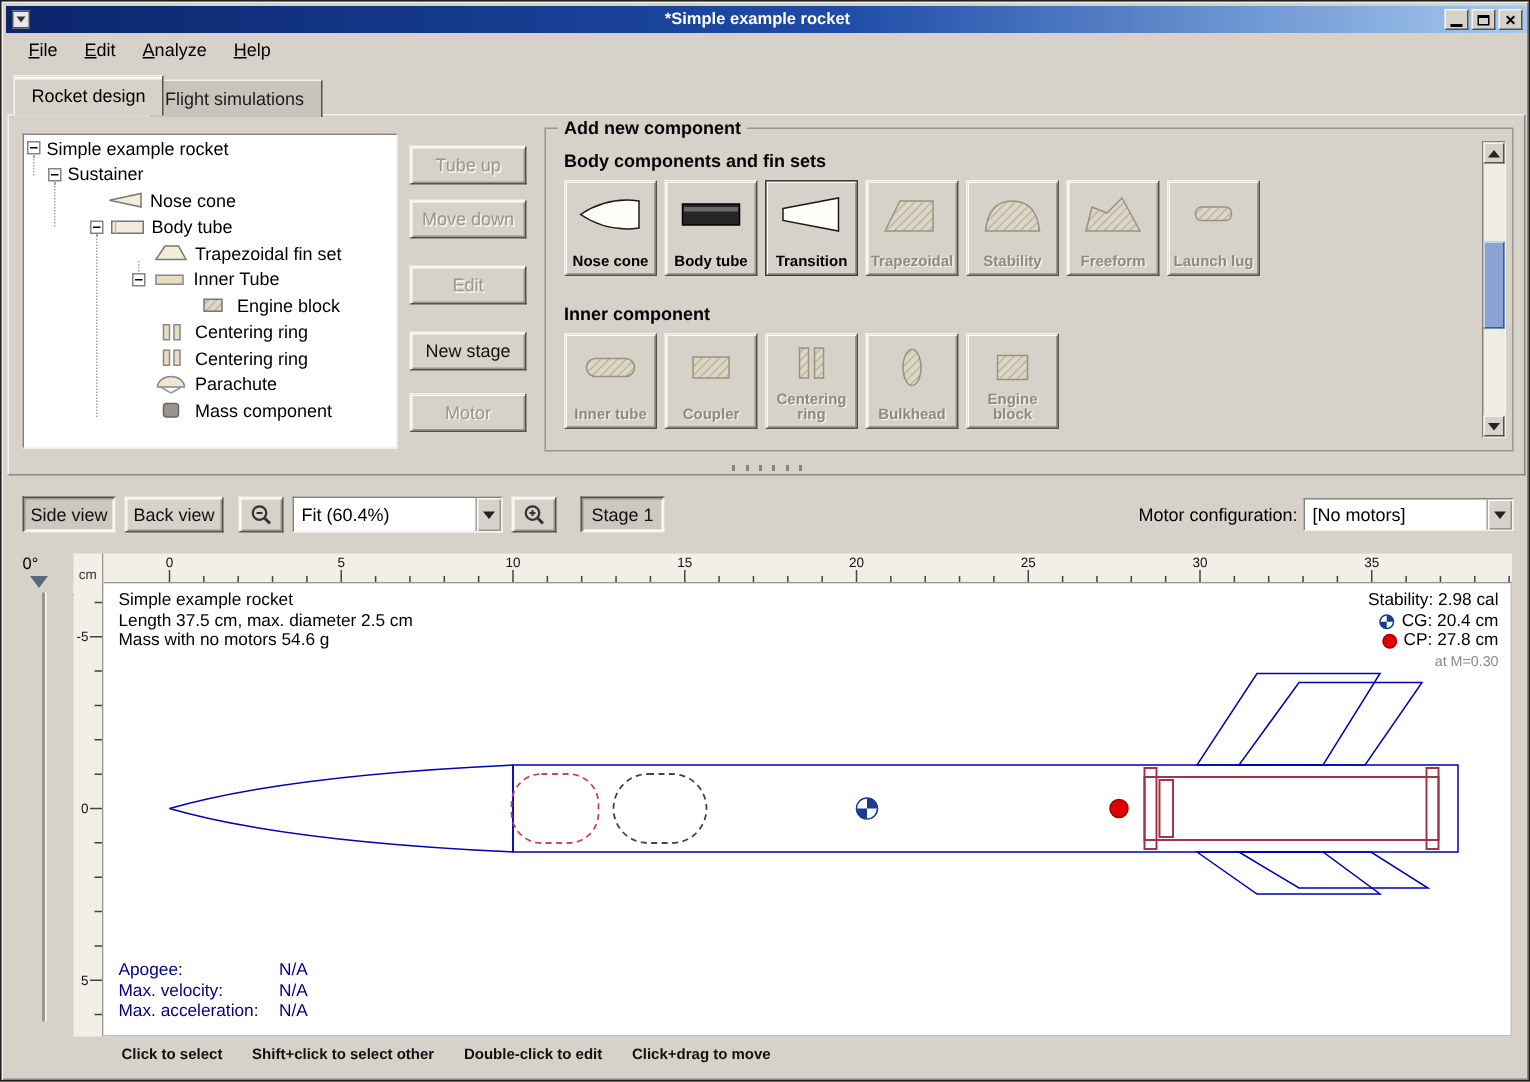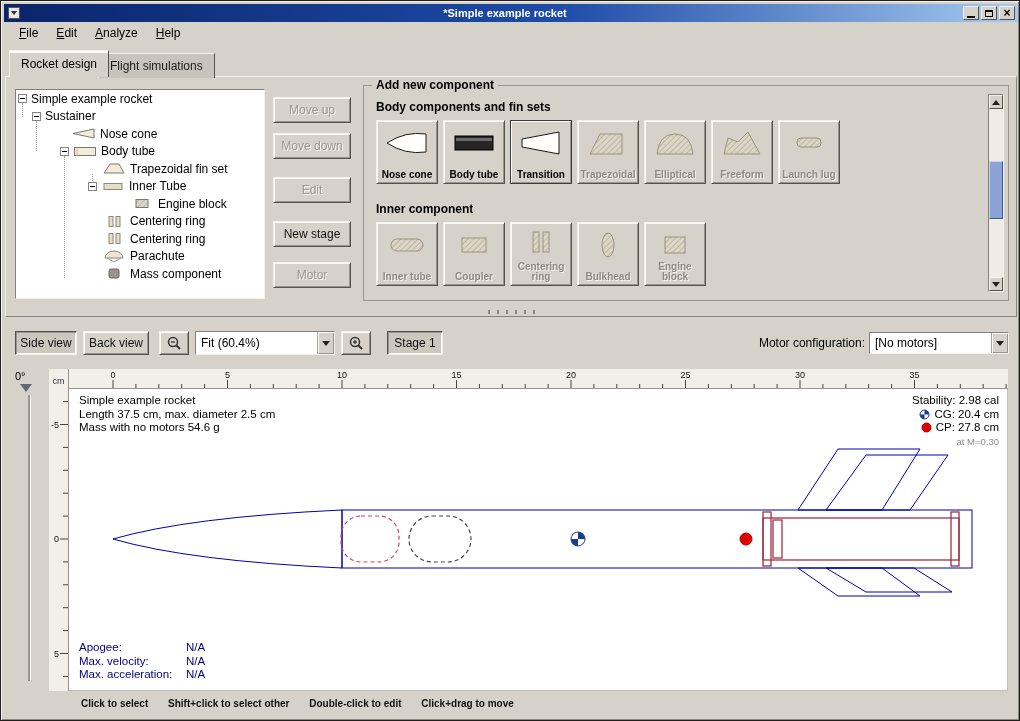--- a/index.html
+++ b/index.html
@@ -78,21 +78,21 @@
 
   
   .combo { position:absolute; background:#fff; border:1px solid; border-color:#84817a #f3f1ea #f3f1ea #84817a; display:flex; align-items:center; }
   .combo-text { flex:1; padding-left:5px; font-size:12px; color:#000; white-space:nowrap; overflow:hidden; }
   .combo-arrow-btn { width:17px; align-self:stretch; background:#d6d2ca; border-left:1px solid #a9a69e;
                      box-shadow:inset 1px 1px 0 #fbfaf6, inset -1px -1px 0 #99958c; display:flex; align-items:center; justify-content:center; }
   .toolbar-label { position:absolute; font-size:12px; color:#000; }
 
   
   .corner-box { position:absolute; left:48px; top:368px; width:20px; height:28px; background:#f2efe9;
-                border-right:1px solid #9a968e; border-bottom:5px solid #7f1d1d; font-size:9px; color:#333;
+                border-right:1px solid #9a968e; border-bottom:1px solid #7f1d1d; font-size:9px; color:#333;
                 display:flex; align-items:center; justify-content:center; }
   .hruler { position:absolute; left:68px; top:368px; width:939px; height:20px; background:#f2efe9; border-bottom:1px solid #9a968e; }
   .vruler { position:absolute; left:48px; top:388px; width:20px; height:302px; background:#f2efe9; border-right:1px solid #9a968e; }
   .drawing { position:absolute; left:68px; top:388px; width:939px; height:302px; background:#fff; border-right:1px solid #c4c0b8; border-bottom:1px solid #c4c0b8; }
   .rot-label { position:absolute; left:14px; top:369px; font-size:11px; color:#000; }
   .rot-knob { position:absolute; left:19px; top:383px; width:0; height:0;
               border-left:6px solid transparent; border-right:6px solid transparent; border-top:8px solid #5c6a78; }
   .rot-track { position:absolute; left:27px; top:394px; width:2px; height:286px; background:#9a968e; box-shadow:1px 0 0 #fbfaf6; }
 
   .info-block { position:absolute; left:10px; top:5px; font-size:11.5px; color:#000; line-height:13.5px; }
@@ -220,21 +220,21 @@
       <span>Parachute</span>
     </div>
     <div class="trow" style="padding-left:86px">
       <svg class="ticon" width="24" height="13" viewBox="0 0 24 13">
           <rect x="7" y="2" width="10" height="9" rx="2" fill="#9a958a" stroke="#666"></rect>
         </svg>
       <span>Mass component</span>
     </div>
   </div>
 
-  <button class="btn disabled" style="left:272px;top:96px;width:78px;height:26px">Move up</button>
+  <button class="btn disabled" style="left:272px;top:96px;width:78px;height:26px">Tube up</button>
   <button class="btn disabled" style="left:272px;top:132px;width:78px;height:26px">Move down</button>
   <button class="btn disabled" style="left:272px;top:176px;width:78px;height:26px">Edit</button>
   <button class="btn" style="left:272px;top:220px;width:78px;height:26px">New stage</button>
   <button class="btn disabled" style="left:272px;top:261px;width:78px;height:26px">Motor</button>
 
   <div class="group">
     <span class="group-title">Add new component</span>
     <span class="section-label" style="top:14px">Body components and fin sets</span>
 
     <div class="comp-btn" style="left:12px;top:34px">
@@ -259,21 +259,21 @@
     <div class="comp-btn disabled" style="left:213px;top:34px">
       <svg width="48" height="34" viewBox="0 0 48 34">
           <path d="M6 28 L16 8 L38 8 L38 28 Z" fill="url(#hatch)" stroke="#98927f"></path>
         </svg>
       <span class="clabel">Trapezoidal</span>
     </div>
     <div class="comp-btn disabled" style="left:280px;top:34px">
       <svg width="48" height="34" viewBox="0 0 48 34">
           <path d="M6 28 Q8 8 24 8 Q40 8 42 28 Z" fill="url(#hatch)" stroke="#98927f"></path>
         </svg>
-      <span class="clabel">Elliptical</span>
+      <span class="clabel">Stability</span>
     </div>
     <div class="comp-btn disabled" style="left:347px;top:34px">
       <svg width="48" height="34" viewBox="0 0 48 34">
           <path d="M6 28 L10 12 L20 16 L30 6 L42 28 Z" fill="url(#hatch)" stroke="#98927f"></path>
         </svg>
       <span class="clabel">Freeform</span>
     </div>
     <div class="comp-btn disabled" style="left:414px;top:34px">
       <svg width="48" height="34" viewBox="0 0 48 34">
           <rect x="12" y="12" width="24" height="9" rx="4" fill="url(#hatch)" stroke="#98927f"></rect>

